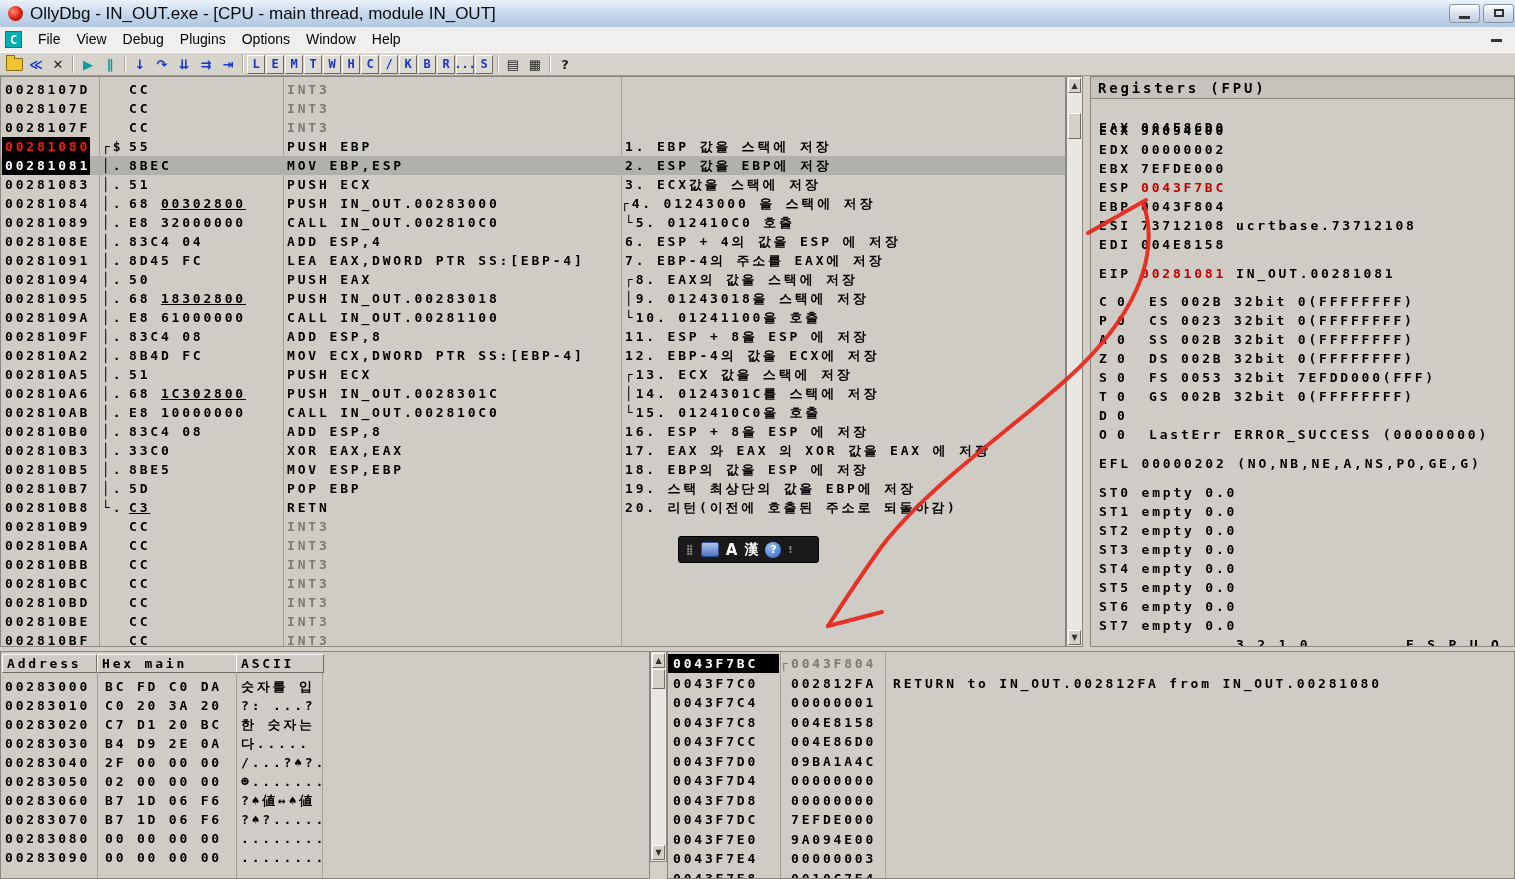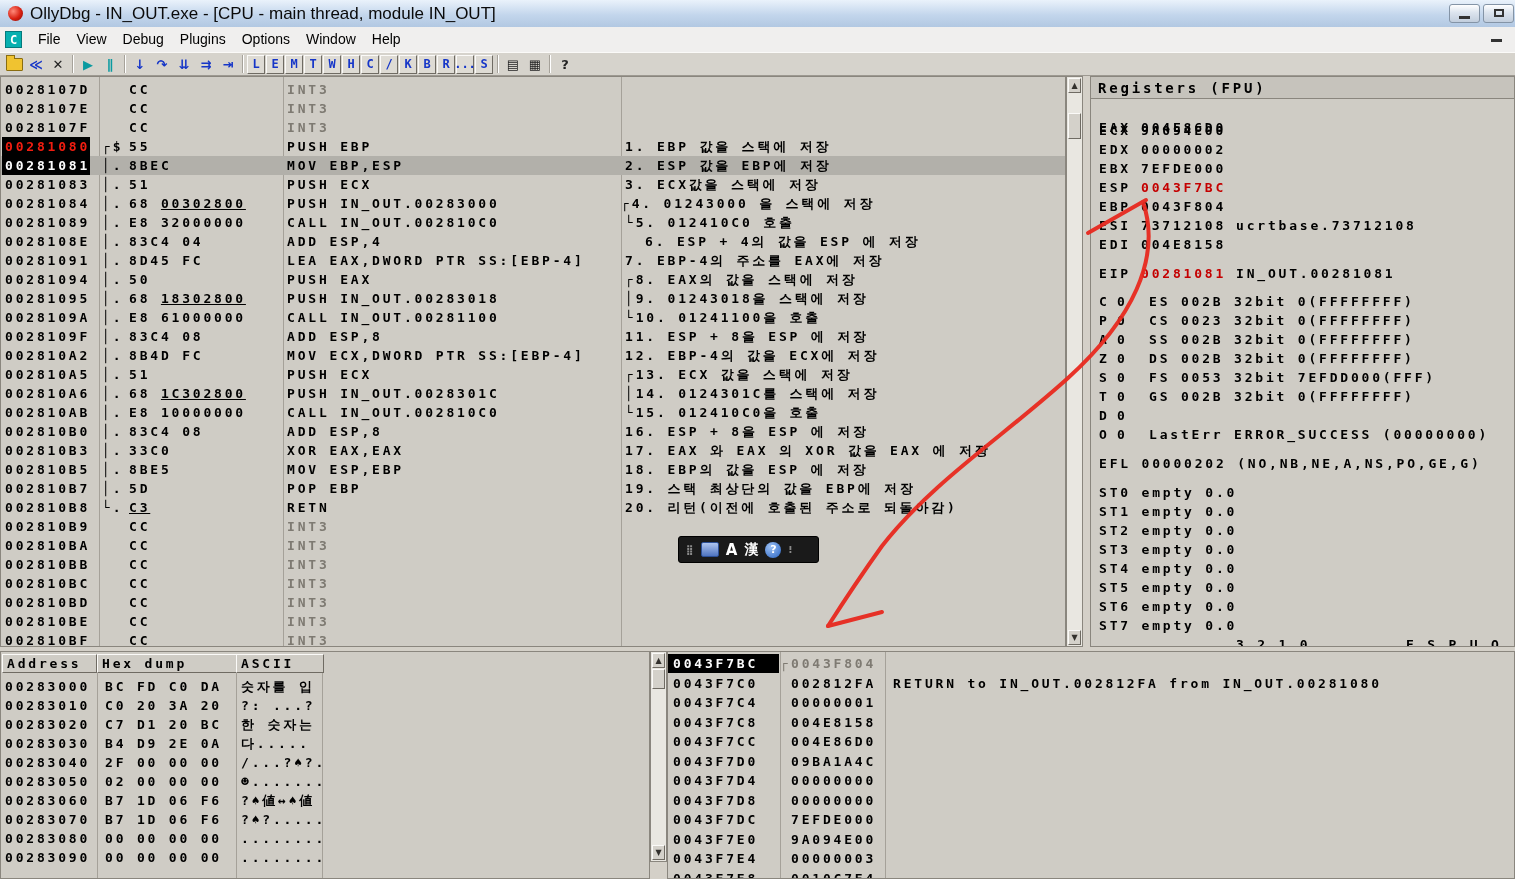--- a/index.html
+++ b/index.html
@@ -147,21 +147,21 @@
   <div class="vsep" style="left:620px;"></div>
   <div class="rows">
       <div class="prow" style="top: 3px;"><span class="c" style="left: 4px;">0028107D</span><span class="c" style="left: 128px;">CC</span><span class="c dim" style="left: 286px;">INT3</span></div>
       <div class="prow" style="top: 22px;"><span class="c" style="left: 4px;">0028107E</span><span class="c" style="left: 128px;">CC</span><span class="c dim" style="left: 286px;">INT3</span></div>
       <div class="prow" style="top: 41px;"><span class="c" style="left: 4px;">0028107F</span><span class="c" style="left: 128px;">CC</span><span class="c dim" style="left: 286px;">INT3</span></div>
       <div class="prow" style="top: 60px;"><span class="c blackcell addr-bp">00281080</span><span class="c" style="left: 101px;">┌$</span><span class="c" style="left: 128px;">55</span><span class="c" style="left: 286px;">PUSH EBP</span><span class="c" style="left: 624px;">1. EBP 값을 스택에 저장</span></div>
       <div class="prow selrow" style="top: 79px;"><span class="c blackcell addr-eip">00281081</span><span class="c" style="left: 101px;">│.</span><span class="c" style="left: 128px;">8BEC</span><span class="c" style="left: 286px;">MOV EBP,ESP</span><span class="c" style="left: 624px;">2. ESP 값을 EBP에 저장</span></div>
       <div class="prow" style="top: 98px;"><span class="c" style="left: 4px;">00281083</span><span class="c" style="left: 101px;">│.</span><span class="c" style="left: 128px;">51</span><span class="c" style="left: 286px;">PUSH ECX</span><span class="c" style="left: 624px;">3. ECX값을 스택에 저장</span></div>
       <div class="prow" style="top: 117px;"><span class="c" style="left: 4px;">00281084</span><span class="c" style="left: 101px;">│.</span><span class="c" style="left: 128px;">68 <span class="ul">00302800</span></span><span class="c" style="left: 286px;">PUSH IN_OUT.00283000</span><span class="c" style="left: 620px;">┌4. 01243000 을 스택에 저장</span></div>
       <div class="prow" style="top: 136px;"><span class="c" style="left: 4px;">00281089</span><span class="c" style="left: 101px;">│.</span><span class="c" style="left: 128px;">E8 32000000</span><span class="c" style="left: 286px;">CALL IN_OUT.002810C0</span><span class="c" style="left: 624px;">└5. 012410C0 호출</span></div>
-      <div class="prow" style="top: 155px;"><span class="c" style="left: 4px;">0028108E</span><span class="c" style="left: 101px;">│.</span><span class="c" style="left: 128px;">83C4 04</span><span class="c" style="left: 286px;">ADD ESP,4</span><span class="c" style="left: 644px; text-align: center;">6. ESP + 4의 값을 ESP 에 저장</span></div>
+      <div class="prow" style="top: 155px;"><span class="c" style="left: 4px;">0028108E</span><span class="c" style="left: 101px;">│.</span><span class="c" style="left: 128px;">83C4 04</span><span class="c" style="left: 286px;">ADD ESP,4</span><span class="c" style="left: 624px; text-align: center;">6. ESP + 4의 값을 ESP 에 저장</span></div>
       <div class="prow" style="top: 174px;"><span class="c" style="left: 4px;">00281091</span><span class="c" style="left: 101px;">│.</span><span class="c" style="left: 128px;">8D45 FC</span><span class="c" style="left: 286px;">LEA EAX,DWORD PTR SS:[EBP-4]</span><span class="c" style="left: 624px;">7. EBP-4의 주소를 EAX에 저장</span></div>
       <div class="prow" style="top: 193px;"><span class="c" style="left: 4px;">00281094</span><span class="c" style="left: 101px;">│.</span><span class="c" style="left: 128px;">50</span><span class="c" style="left: 286px;">PUSH EAX</span><span class="c" style="left: 624px;">┌8. EAX의 값을 스택에 저장</span></div>
       <div class="prow" style="top: 212px;"><span class="c" style="left: 4px;">00281095</span><span class="c" style="left: 101px;">│.</span><span class="c" style="left: 128px;">68 <span class="ul">18302800</span></span><span class="c" style="left: 286px;">PUSH IN_OUT.00283018</span><span class="c" style="left: 624px;">│9. 01243018을 스택에 저장</span></div>
       <div class="prow" style="top: 231px;"><span class="c" style="left: 4px;">0028109A</span><span class="c" style="left: 101px;">│.</span><span class="c" style="left: 128px;">E8 61000000</span><span class="c" style="left: 286px;">CALL IN_OUT.00281100</span><span class="c" style="left: 624px;">└10. 01241100을 호출</span></div>
       <div class="prow" style="top: 250px;"><span class="c" style="left: 4px;">0028109F</span><span class="c" style="left: 101px;">│.</span><span class="c" style="left: 128px;">83C4 08</span><span class="c" style="left: 286px;">ADD ESP,8</span><span class="c" style="left: 624px;">11. ESP + 8을 ESP 에 저장</span></div>
       <div class="prow" style="top: 269px;"><span class="c" style="left: 4px;">002810A2</span><span class="c" style="left: 101px;">│.</span><span class="c" style="left: 128px;">8B4D FC</span><span class="c" style="left: 286px;">MOV ECX,DWORD PTR SS:[EBP-4]</span><span class="c" style="left: 624px;">12. EBP-4의 값을 ECX에 저장</span></div>
       <div class="prow" style="top: 288px;"><span class="c" style="left: 4px;">002810A5</span><span class="c" style="left: 101px;">│.</span><span class="c" style="left: 128px;">51</span><span class="c" style="left: 286px;">PUSH ECX</span><span class="c" style="left: 624px;">┌13. ECX 값을 스택에 저장</span></div>
       <div class="prow" style="top: 307px;"><span class="c" style="left: 4px;">002810A6</span><span class="c" style="left: 101px;">│.</span><span class="c" style="left: 128px;">68 <span class="ul">1C302800</span></span><span class="c" style="left: 286px;">PUSH IN_OUT.0028301C</span><span class="c" style="left: 624px;">│14. 0124301C를 스택에 저장</span></div>
       <div class="prow" style="top: 326px;"><span class="c" style="left: 4px;">002810AB</span><span class="c" style="left: 101px;">│.</span><span class="c" style="left: 128px;">E8 10000000</span><span class="c" style="left: 286px;">CALL IN_OUT.002810C0</span><span class="c" style="left: 624px;">└15. 012410C0을 호출</span></div>
       <div class="prow" style="top: 345px;"><span class="c" style="left: 4px;">002810B0</span><span class="c" style="left: 101px;">│.</span><span class="c" style="left: 128px;">83C4 08</span><span class="c" style="left: 286px;">ADD ESP,8</span><span class="c" style="left: 624px;">16. ESP + 8을 ESP 에 저장</span></div>
@@ -213,21 +213,21 @@
       <div class="prow" style="top: 501px;"><span class="c" style="left: 8px;">ST5 empty 0.0</span></div>
       <div class="prow" style="top: 520px;"><span class="c" style="left: 8px;">ST6 empty 0.0</span></div>
       <div class="prow" style="top: 539px;"><span class="c" style="left: 8px;">ST7 empty 0.0</span></div>
       <div class="prow" style="top: 558px;"><span class="c" style="left: 145px;">3 2 1 0         E S P U O</span></div>
     </div>
 </div>
 
 <div class="pane" style="left:0;top:651px;width:650px;height:228px;">
   <div>
       <div class="hdrcell" style="left: 1px; width: 95px;">Address</div>
-      <div class="hdrcell" style="left: 96px; width: 140px;">Hex dump</div>
+      <div class="hdrcell" style="left: 96px; width: 140px;">Hex main</div>
       <div class="hdrcell" style="left: 235px; width: 88px;">ASCII</div>
     </div>
   <div class="vsep" style="left:96px;top:21px;"></div>
   <div class="vsep" style="left:235px;top:21px;"></div>
   <div class="vsep" style="left:321px;top:21px;"></div>
   <div class="rows">
       <div class="prow" style="top: 25px;"><span class="c" style="left: 4px;">00283000</span><span class="c" style="left: 104px;">BC FD C0 DA</span><span class="c" style="left: 240px;">숫자를 입</span></div>
       <div class="prow" style="top: 44px;"><span class="c" style="left: 4px;">00283010</span><span class="c" style="left: 104px;">C0 20 3A 20</span><span class="c" style="left: 240px;">?: ...?</span></div>
       <div class="prow" style="top: 63px;"><span class="c" style="left: 4px;">00283020</span><span class="c" style="left: 104px;">C7 D1 20 BC</span><span class="c" style="left: 240px;">한 숫자는</span></div>
       <div class="prow" style="top: 82px;"><span class="c" style="left: 4px;">00283030</span><span class="c" style="left: 104px;">B4 D9 2E 0A</span><span class="c" style="left: 240px;">다.....</span></div>

